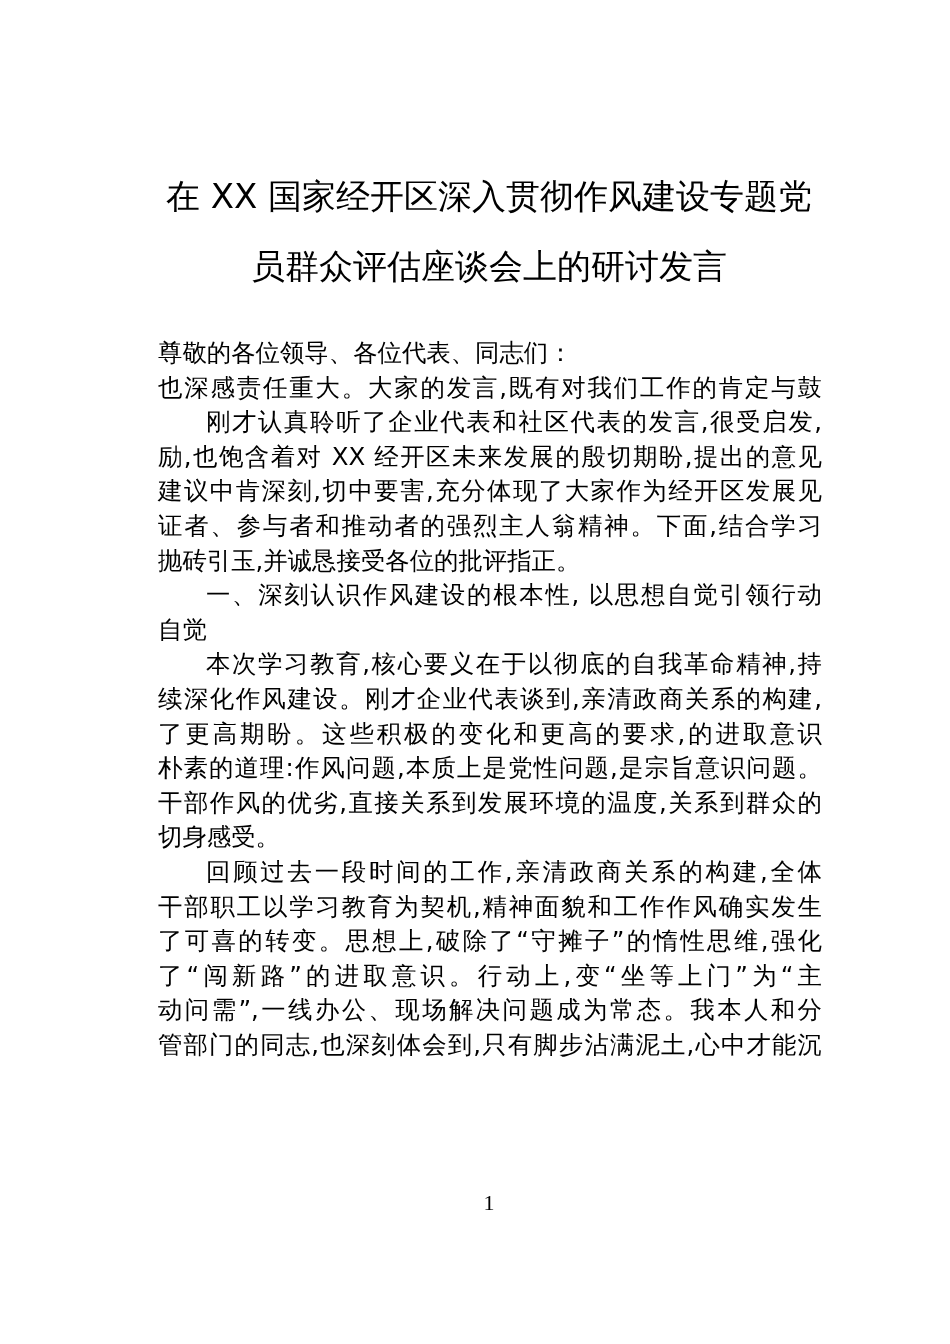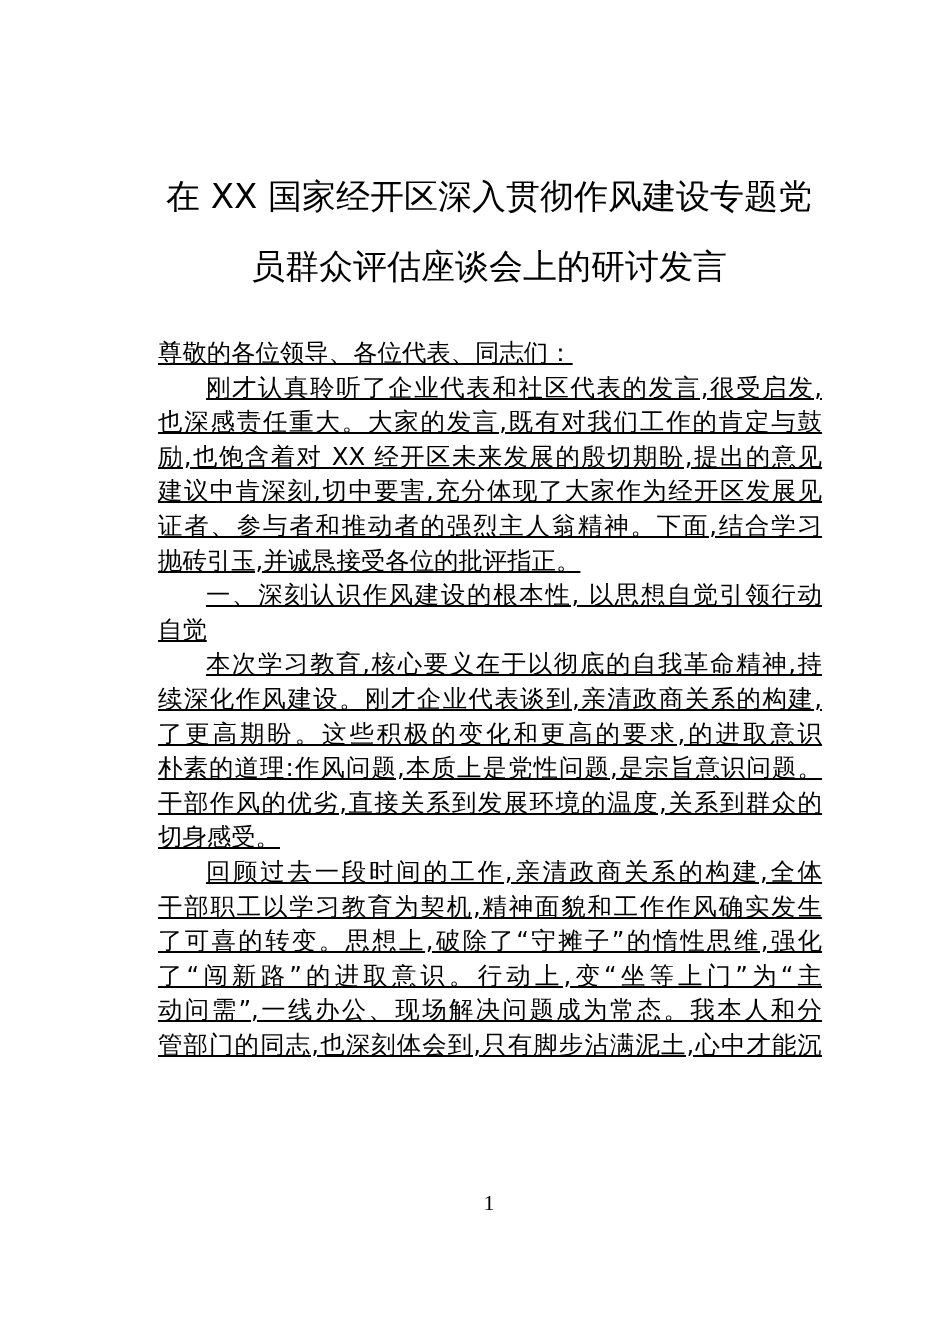--- a/index.html
+++ b/index.html
@@ -41,21 +41,20 @@
     top: 336px;
     font-size: 24.4px;
     line-height: 34.6px;
   }
   .line {
     display: block;
     height: 34.6px;
     white-space: nowrap;
     text-align: justify;
     text-align-last: justify;
-    text-decoration: underline;
   }
   .line.last {
     text-align-last: left;
   }
   .indent {
     padding-left: 48px;
   }
   .page-number {
     position: absolute;
     left: 0;
@@ -72,22 +71,22 @@
 
 <div class="page">
 
   <div class="title title-1">在 XX 国家经开区深入贯彻作风建设专题党</div>
   <div class="title title-2">员群众评估座谈会上的研讨发言</div>
 
   <div class="body-text">
     <span class="line last">尊敬的各位领导、各位代表、同志们：</span>
 
     <div>
+      <span class="line">也深感责任重大。大家的发言,既有对我们工作的肯定与鼓</span>
       <span class="line indent">刚才认真聆听了企业代表和社区代表的发言,很受启发,</span>
-      <span class="line">也深感责任重大。大家的发言,既有对我们工作的肯定与鼓</span>
       <span class="line">励,也饱含着对 XX 经开区未来发展的殷切期盼,提出的意见</span>
       <span class="line">建议中肯深刻,切中要害,充分体现了大家作为经开区发展见</span>
       <span class="line">证者、参与者和推动者的强烈主人翁精神。下面,结合学习</span>
       <span class="line last">抛砖引玉,并诚恳接受各位的批评指正。</span>
     </div>
 
     <div>
       <span class="line indent">一、深刻认识作风建设的根本性, 以思想自觉引领行动</span>
       <span class="line last">自觉</span>
     </div>

